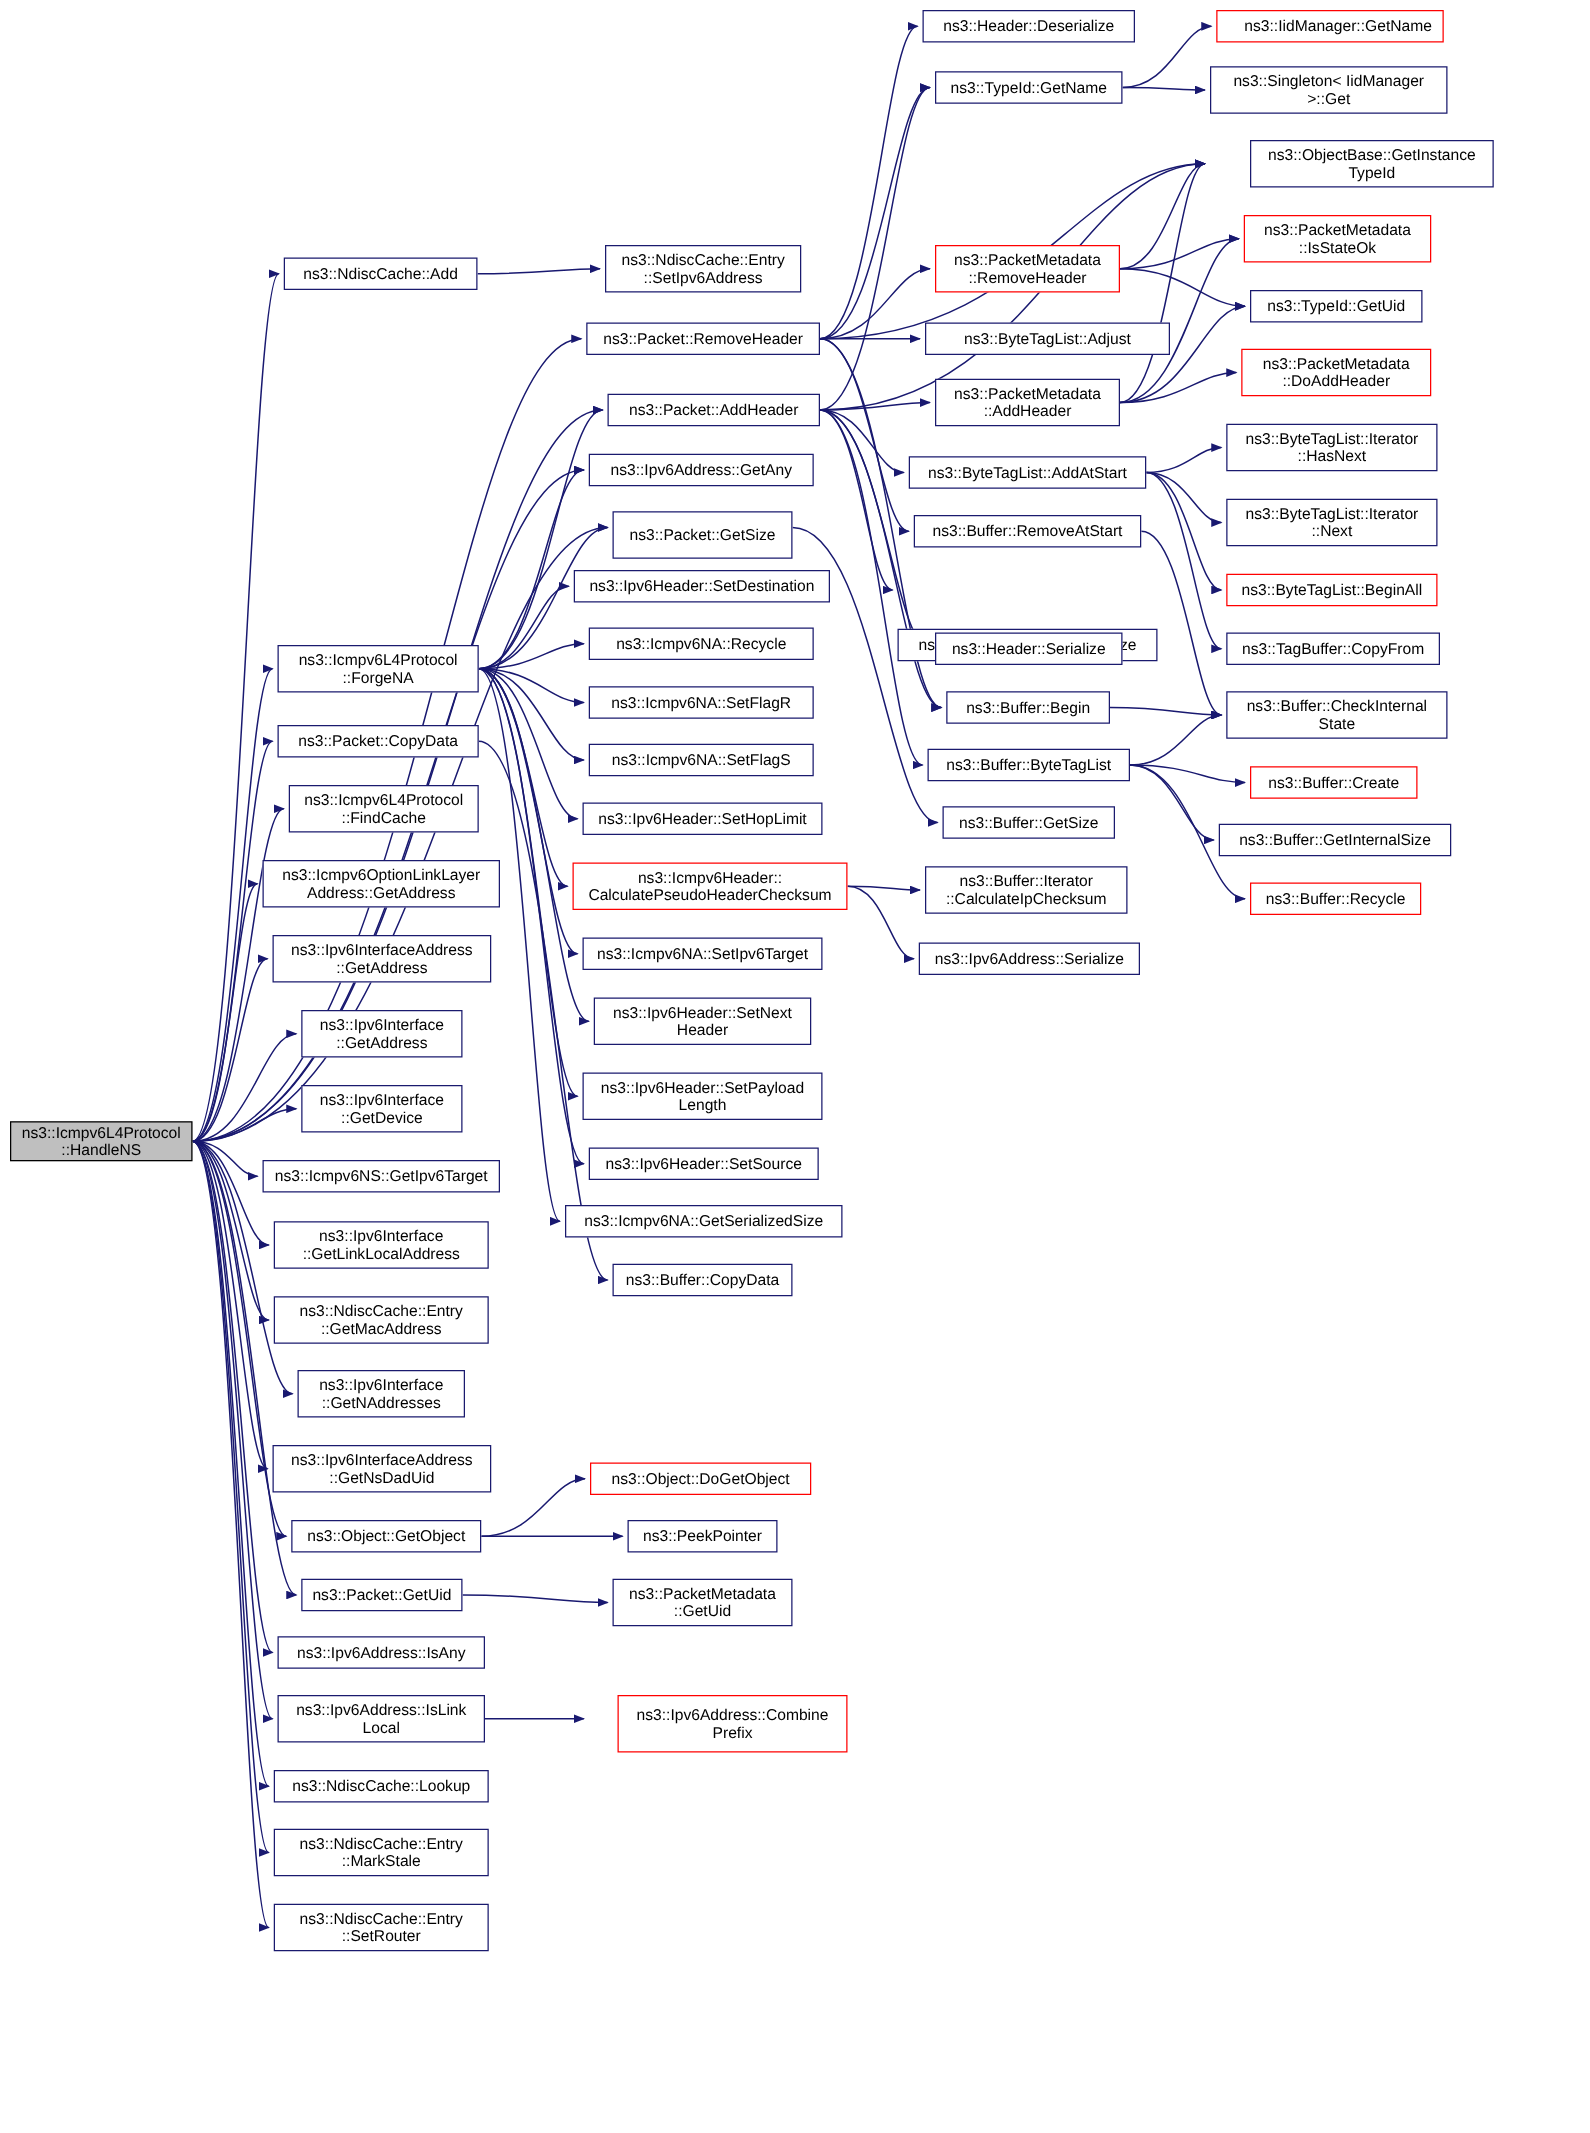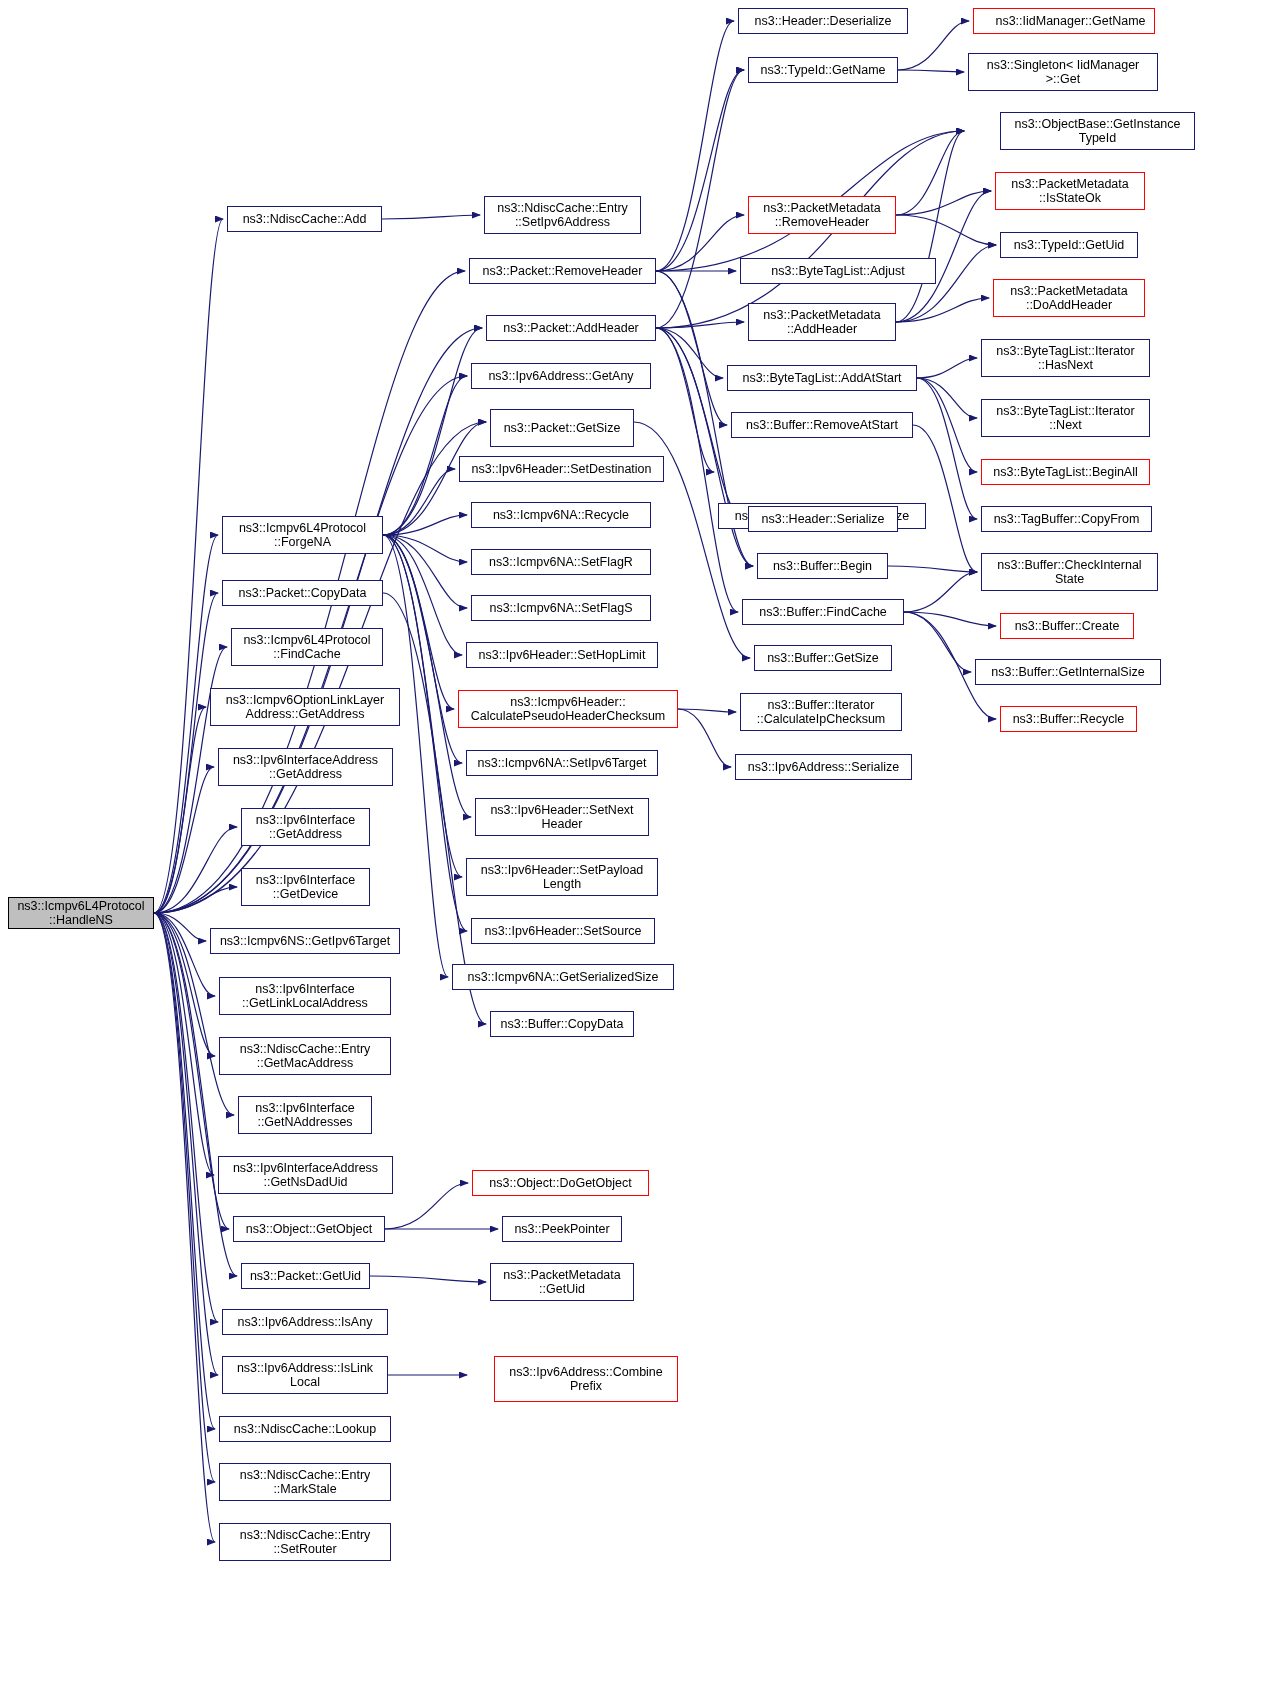--- a/index.html
+++ b/index.html
@@ -209,21 +209,21 @@
       <div class="node red" style="left: 748px; top: 196px; width: 148px; height: 38px;">ns3::PacketMetadata
 ::RemoveHeader</div>
       <div class="node" style="left: 740px; top: 258px; width: 196px; height: 26px;">ns3::ByteTagList::Adjust</div>
       <div class="node" style="left: 748px; top: 303px; width: 148px; height: 38px;">ns3::PacketMetadata
 ::AddHeader</div>
       <div class="node" style="left: 727px; top: 365px; width: 190px; height: 26px;">ns3::ByteTagList::AddAtStart</div>
       <div class="node" style="left: 731px; top: 412px; width: 182px; height: 26px;">ns3::Buffer::RemoveAtStart</div>
       <div class="node" style="left: 718px; top: 459px; width: 208px; height: 26px; margin-top: 44px;">ns3::Header::GetSerializedSize</div>
       <div class="node" style="left: 748px; top: 506px; width: 150px; height: 26px; text-align: right;">ns3::Header::Serialize</div>
       <div class="node" style="left: 757px; top: 553px; width: 131px; height: 26px;">ns3::Buffer::Begin</div>
-      <div class="node" style="left: 742px; top: 599px; width: 162px; height: 26px;">ns3::Buffer::FindCache</div>
+      <div class="node" style="left: 742px; top: 599px; width: 162px; height: 26px;">ns3::Buffer::ByteTagList</div>
       <div class="node" style="left: 754px; top: 645px; width: 138px; height: 26px;">ns3::Buffer::GetSize</div>
       <div class="node" style="left: 740px; top: 693px; width: 162px; height: 38px;">ns3::Buffer::Iterator
 ::CalculateIpChecksum</div>
       <div class="node" style="left: 735px; top: 754px; width: 177px; height: 26px;">ns3::Ipv6Address::Serialize</div>
       <div class="node red" style="left: 973px; top: 8px; width: 182px; height: 26px; padding-left: 16px;">ns3::IidManager::GetName</div>
       <div class="node" style="left: 968px; top: 53px; width: 190px; height: 38px;">ns3::Singleton&lt; IidManager
 &gt;::Get</div>
       <div class="node" style="left: 1000px; top: 112px; width: 195px; height: 38px;">ns3::ObjectBase::GetInstance
 TypeId</div>
       <div class="node red" style="left: 995px; top: 172px; width: 150px; height: 38px;">ns3::PacketMetadata

